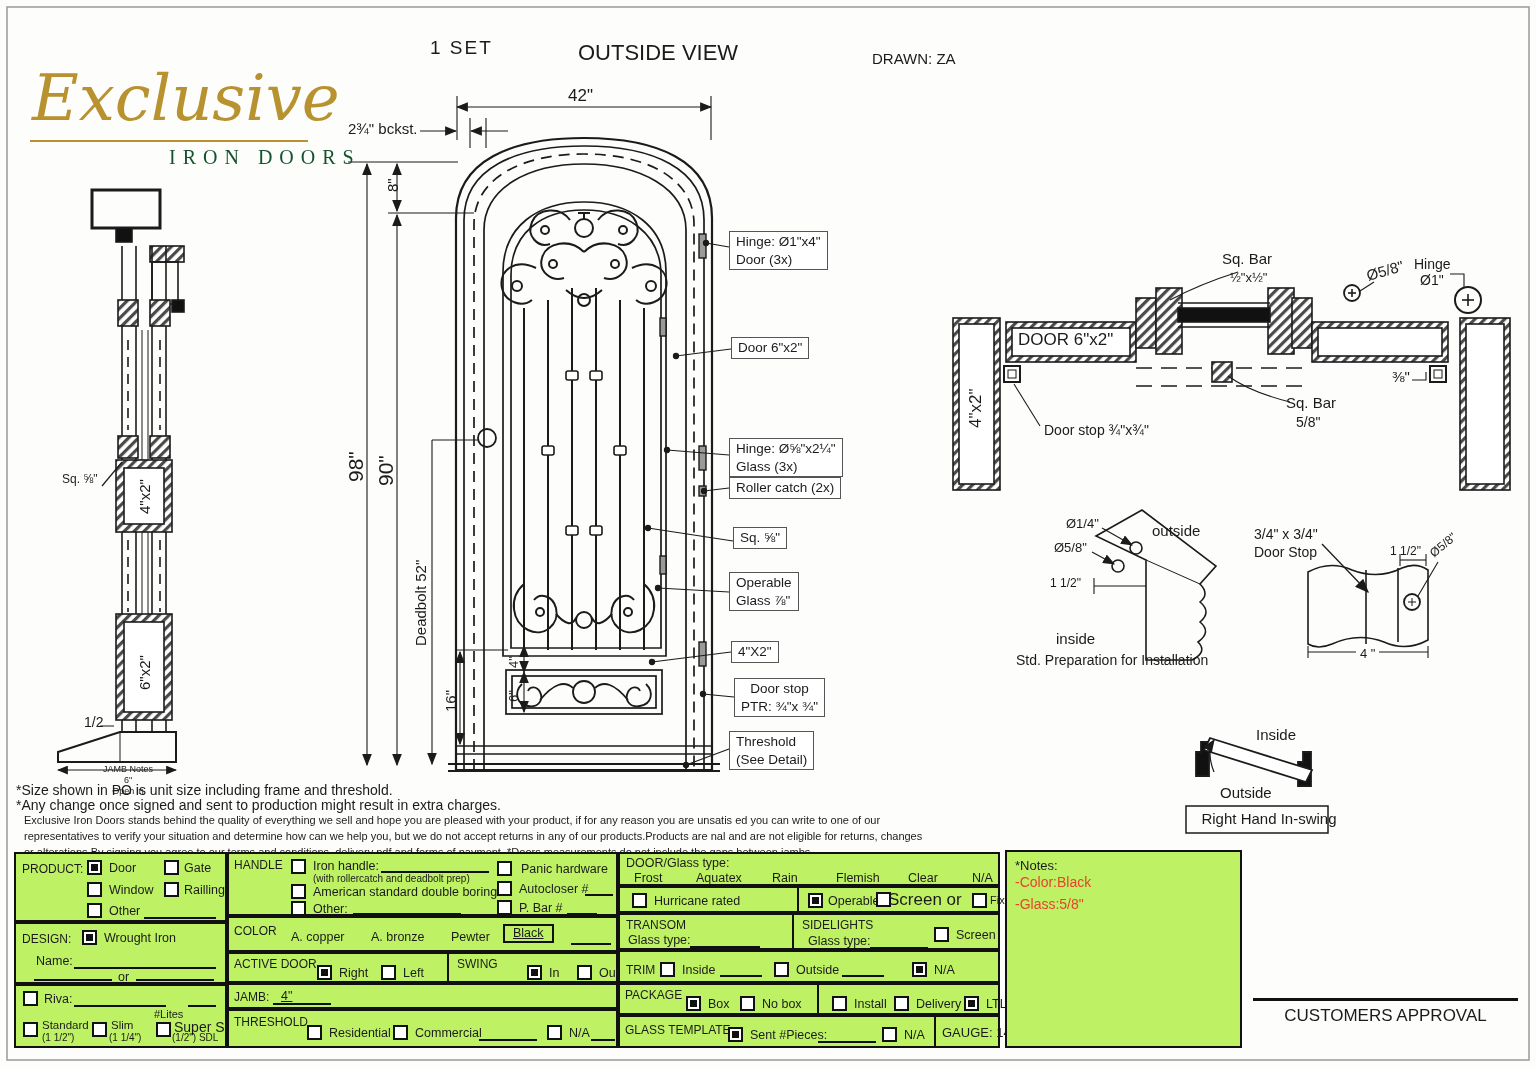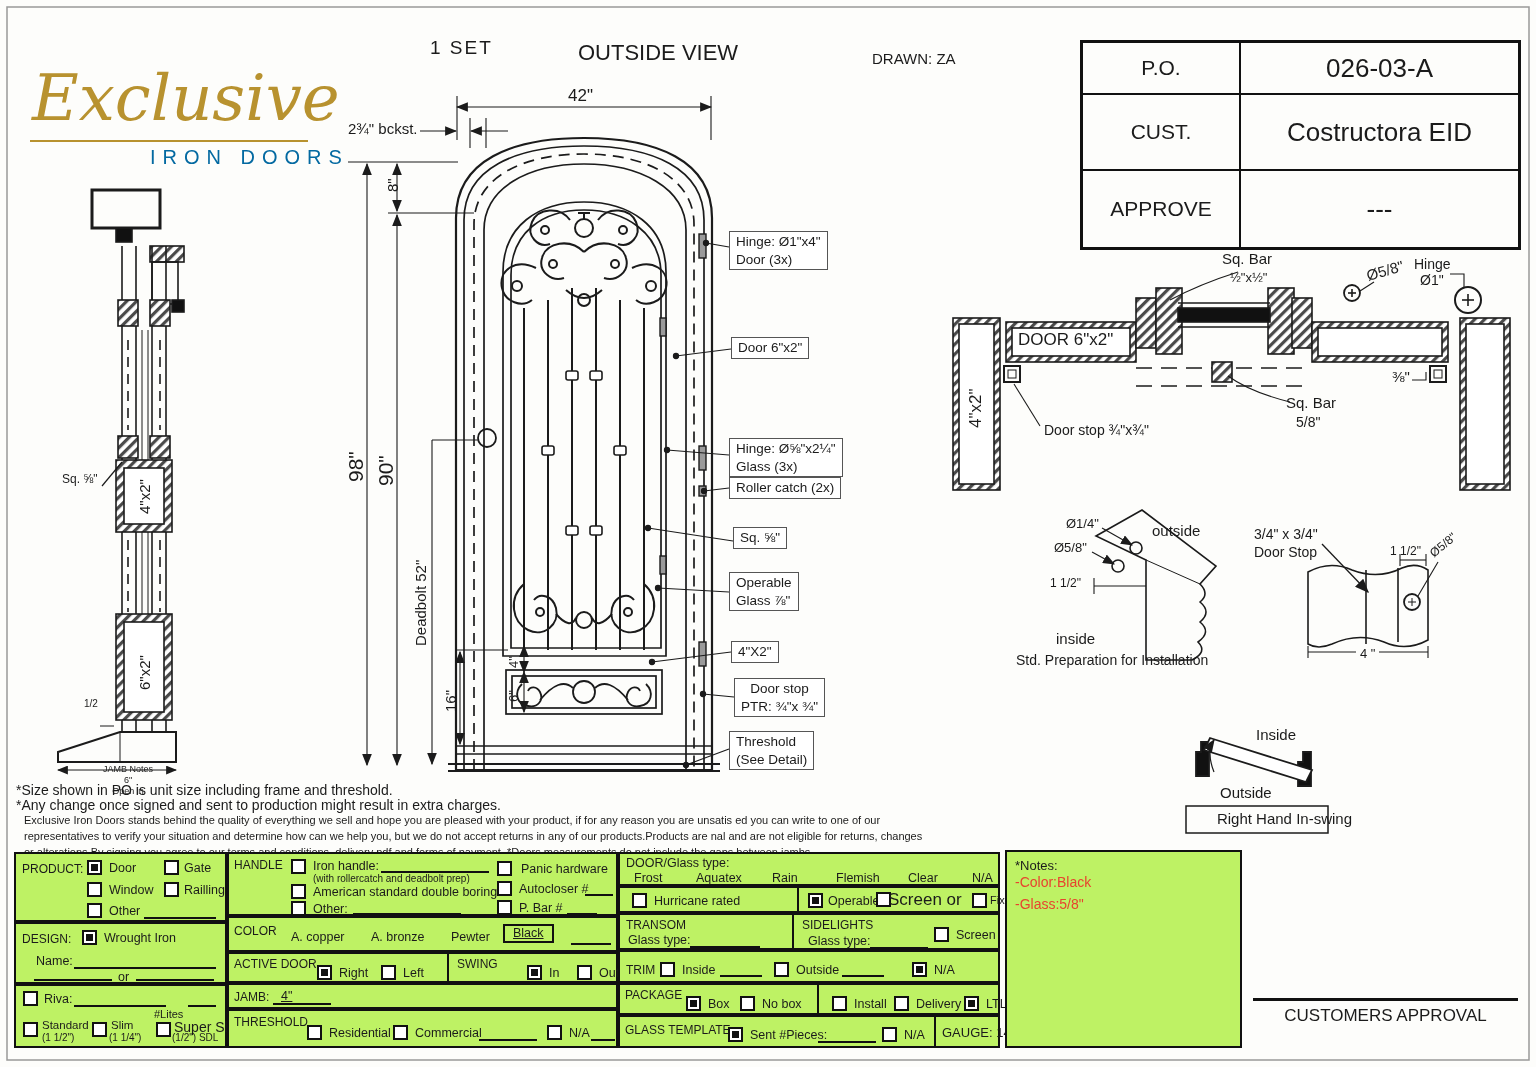--- a/index.html
+++ b/index.html
@@ -2,21 +2,21 @@
 <html><head>
 <meta charset="utf-8">
 <style>
   html,body{margin:0;padding:0;background:#e8e8e8;}
   .sheet{position:relative;width:1536px;height:1067px;background:#fdfdfb;overflow:hidden;
          font-family:"Liberation Sans",sans-serif;color:#1b1b1b;}
   .art{position:absolute;left:0;top:0;width:1536px;height:1067px;}
   .ov{position:absolute;white-space:nowrap;}
   .rot{transform:rotate(-90deg);transform-origin:0 0;}
   .logo-script{font-family:"DejaVu Serif",serif;font-style:italic;font-size:64px;color:#b8922f;line-height:1;}
-  .logo-sub{font-family:Liberation Sans, sans-serif;font-size:20px;letter-spacing:7px;color:#0369a1;}
+  .logo-sub{font-family:Liberation Serif, serif;font-size:20px;letter-spacing:7px;color:#14532d;margin-left:19px;}
   .potable{position:absolute;left:1080px;top:40px;width:437px;height:206px;border:2px solid #111;
            display:grid;grid-template-columns:158px 1fr;grid-template-rows:52px 76px 1fr;}
   .potable>div{border:1px solid #111;display:flex;align-items:center;justify-content:center;}
   .po-lab{font-size:21px;}
   .po-val{font-size:26px;}
   .co{position:absolute;border:1.5px solid #555;background:#fff;padding:1px 6px;font-size:13.5px;line-height:1.3;}
   .fbox{position:absolute;border:2px solid #111;background:#bef264;box-sizing:border-box;}
   .flab{font-size:12px;}
   .fopt{font-size:12.5px;}
   .fsub{font-size:10px;}
@@ -286,28 +286,20 @@
 
 <div class="ov" style="left:32px;top:66px">
   <div class="logo-script">Exclusive</div>
 </div>
 <div class="ov logo-sub" style="left:150px;top:146px">IRON DOORS</div>
 
 <div class="ov" style="left:430px;top:37px;font-size:19px;letter-spacing:2px">1  SET</div>
 <div class="ov" style="left:578px;top:40px;font-size:22px">OUTSIDE VIEW</div>
 <div class="ov" style="left:872px;top:50px;font-size:15px">DRAWN: ZA</div>
 
-<div class="potable">
-  <div class="po-lab">P.O.</div>
-  <div class="po-val">026-03-A</div>
-  <div class="po-lab">CUST.</div>
-  <div class="po-val">Costructora EID</div>
-  <div class="po-lab">APPROVE</div>
-  <div class="po-val">---</div>
-</div>
 
 <div class="ov dimlab" style="left:568px;top:86px;font-size:17px">42"</div>
 <div class="ov dimlab" style="left:348px;top:120px">2¾" bckst.</div>
 <div class="ov dimlab rot" style="left:384px;top:192px">8"</div>
 <div class="ov rot" style="left:344px;top:482px;font-size:21px">98"</div>
 <div class="ov rot" style="left:374px;top:486px;font-size:21px">90"</div>
 <div class="ov rot dimlab" style="left:412px;top:646px">Deadbolt 52"</div>
 <div class="ov rot dimlab" style="left:442px;top:712px">16"</div>
 <div class="ov rot" style="left:506px;top:668px;font-size:13px">4"</div>
 <div class="ov rot" style="left:506px;top:702px;font-size:13px">6"</div>
@@ -341,21 +333,21 @@
   <div>PTR: ¾"x ¾"</div>
 </div>
 <div class="co" style="left:729px;top:731px">
   <div>Threshold</div>
   <div>(See Detail)</div>
 </div>
 
 <div class="ov" style="left:62px;top:472px;font-size:12px">Sq. ⅝"</div>
 <div class="ov rot dimlab" style="left:136px;top:514px">4"x2"</div>
 <div class="ov rot dimlab" style="left:136px;top:690px">6"x2"</div>
-<div class="ov" style="left:84px;top:698px;font-size:10px">1/2</div>
+<div class="ov" style="left:84px;top:714px;font-size:14px">1/2</div>
 <div class="ov" style="left:88px;top:764px;font-size:9px;width:80px;text-align:center">JAMB Notes</div>
 <div class="ov" style="left:88px;top:775px;font-size:9px;width:80px;text-align:center">6"</div>
 <div class="ov" style="left:88px;top:786px;font-size:9px;width:80px;text-align:center">Open in</div>
 
 <div class="ov rot dimlab" style="left:966px;top:428px;font-size:17px">4"x2"</div>
 <div class="ov" style="left:1018px;top:330px;font-size:17px">DOOR 6"x2"</div>
 <div class="ov" style="left:1222px;top:250px;font-size:15px">Sq. Bar</div>
 <div class="ov" style="left:1230px;top:270px;font-size:13px">½"x½"</div>
 <div class="ov" style="left:1366px;top:262px;font-size:15px;transform:rotate(-16deg)">Ø5/8"</div>
 <div class="ov" style="left:1414px;top:256px;font-size:14px">Hinge</div>
@@ -373,21 +365,21 @@
 <div class="ov" style="left:1016px;top:652px;font-size:14px">Std. Preparation for Installation</div>
 
 <div class="ov" style="left:1254px;top:526px;font-size:14px">3/4" x 3/4"</div>
 <div class="ov" style="left:1254px;top:544px;font-size:14px">Door Stop</div>
 <div class="ov" style="left:1390px;top:544px;font-size:12px">1 1/2"</div>
 <div class="ov" style="left:1428px;top:538px;font-size:12px;transform:rotate(-40deg)">Ø5/8"</div>
 <div class="ov" style="left:1356px;top:646px;font-size:13px;background:#fdfdfb;padding:0 4px">4 "</div>
 
 <div class="ov" style="left:1256px;top:726px;font-size:15px">Inside</div>
 <div class="ov" style="left:1220px;top:784px;font-size:15px">Outside</div>
-<div class="ov" style="left:1186px;top:810px;width:166px;text-align:right;font-size:15px">Right Hand In-swing</div>
+<div class="ov" style="left:1186px;top:810px;width:166px;text-align:center;font-size:15px">Right Hand In-swing</div>
 
 <div class="ov fn-big" style="left:16px;top:782px">*Size shown in PO is unit size including frame and threshold.</div>
 <div class="ov fn-big" style="left:16px;top:797px">*Any change once signed and sent to production might result in extra charges.</div>
 <div class="ov fn-small" style="left:24px;top:830px">representatives to verify your situation and determine how can we help you, but we do not accept returns in any of our products.Products are    nal and are not eligible for returns, changes</div>
 <div class="ov fn-small" style="left:24px;top:814px">Exclusive Iron Doors stands behind the quality of everything we sell and hope you are pleased with your product, if for any reason you are unsatis   ed you can write to one of our</div>
 <div class="ov fn-small" style="left:24px;top:846px">or alterations.By signing you agree to our terms and conditions, delivery pdf and forms of payment. *Doors measurements do not include the gaps between jambs.</div>
 
 <div class="fbox" style="left:14px;top:852px;width:213px;height:70px">
   <span class="ov flab" style="left:6px;top:8px">PRODUCT:</span>
   <span class="cb on" style="left:71px;top:6px"></span>

